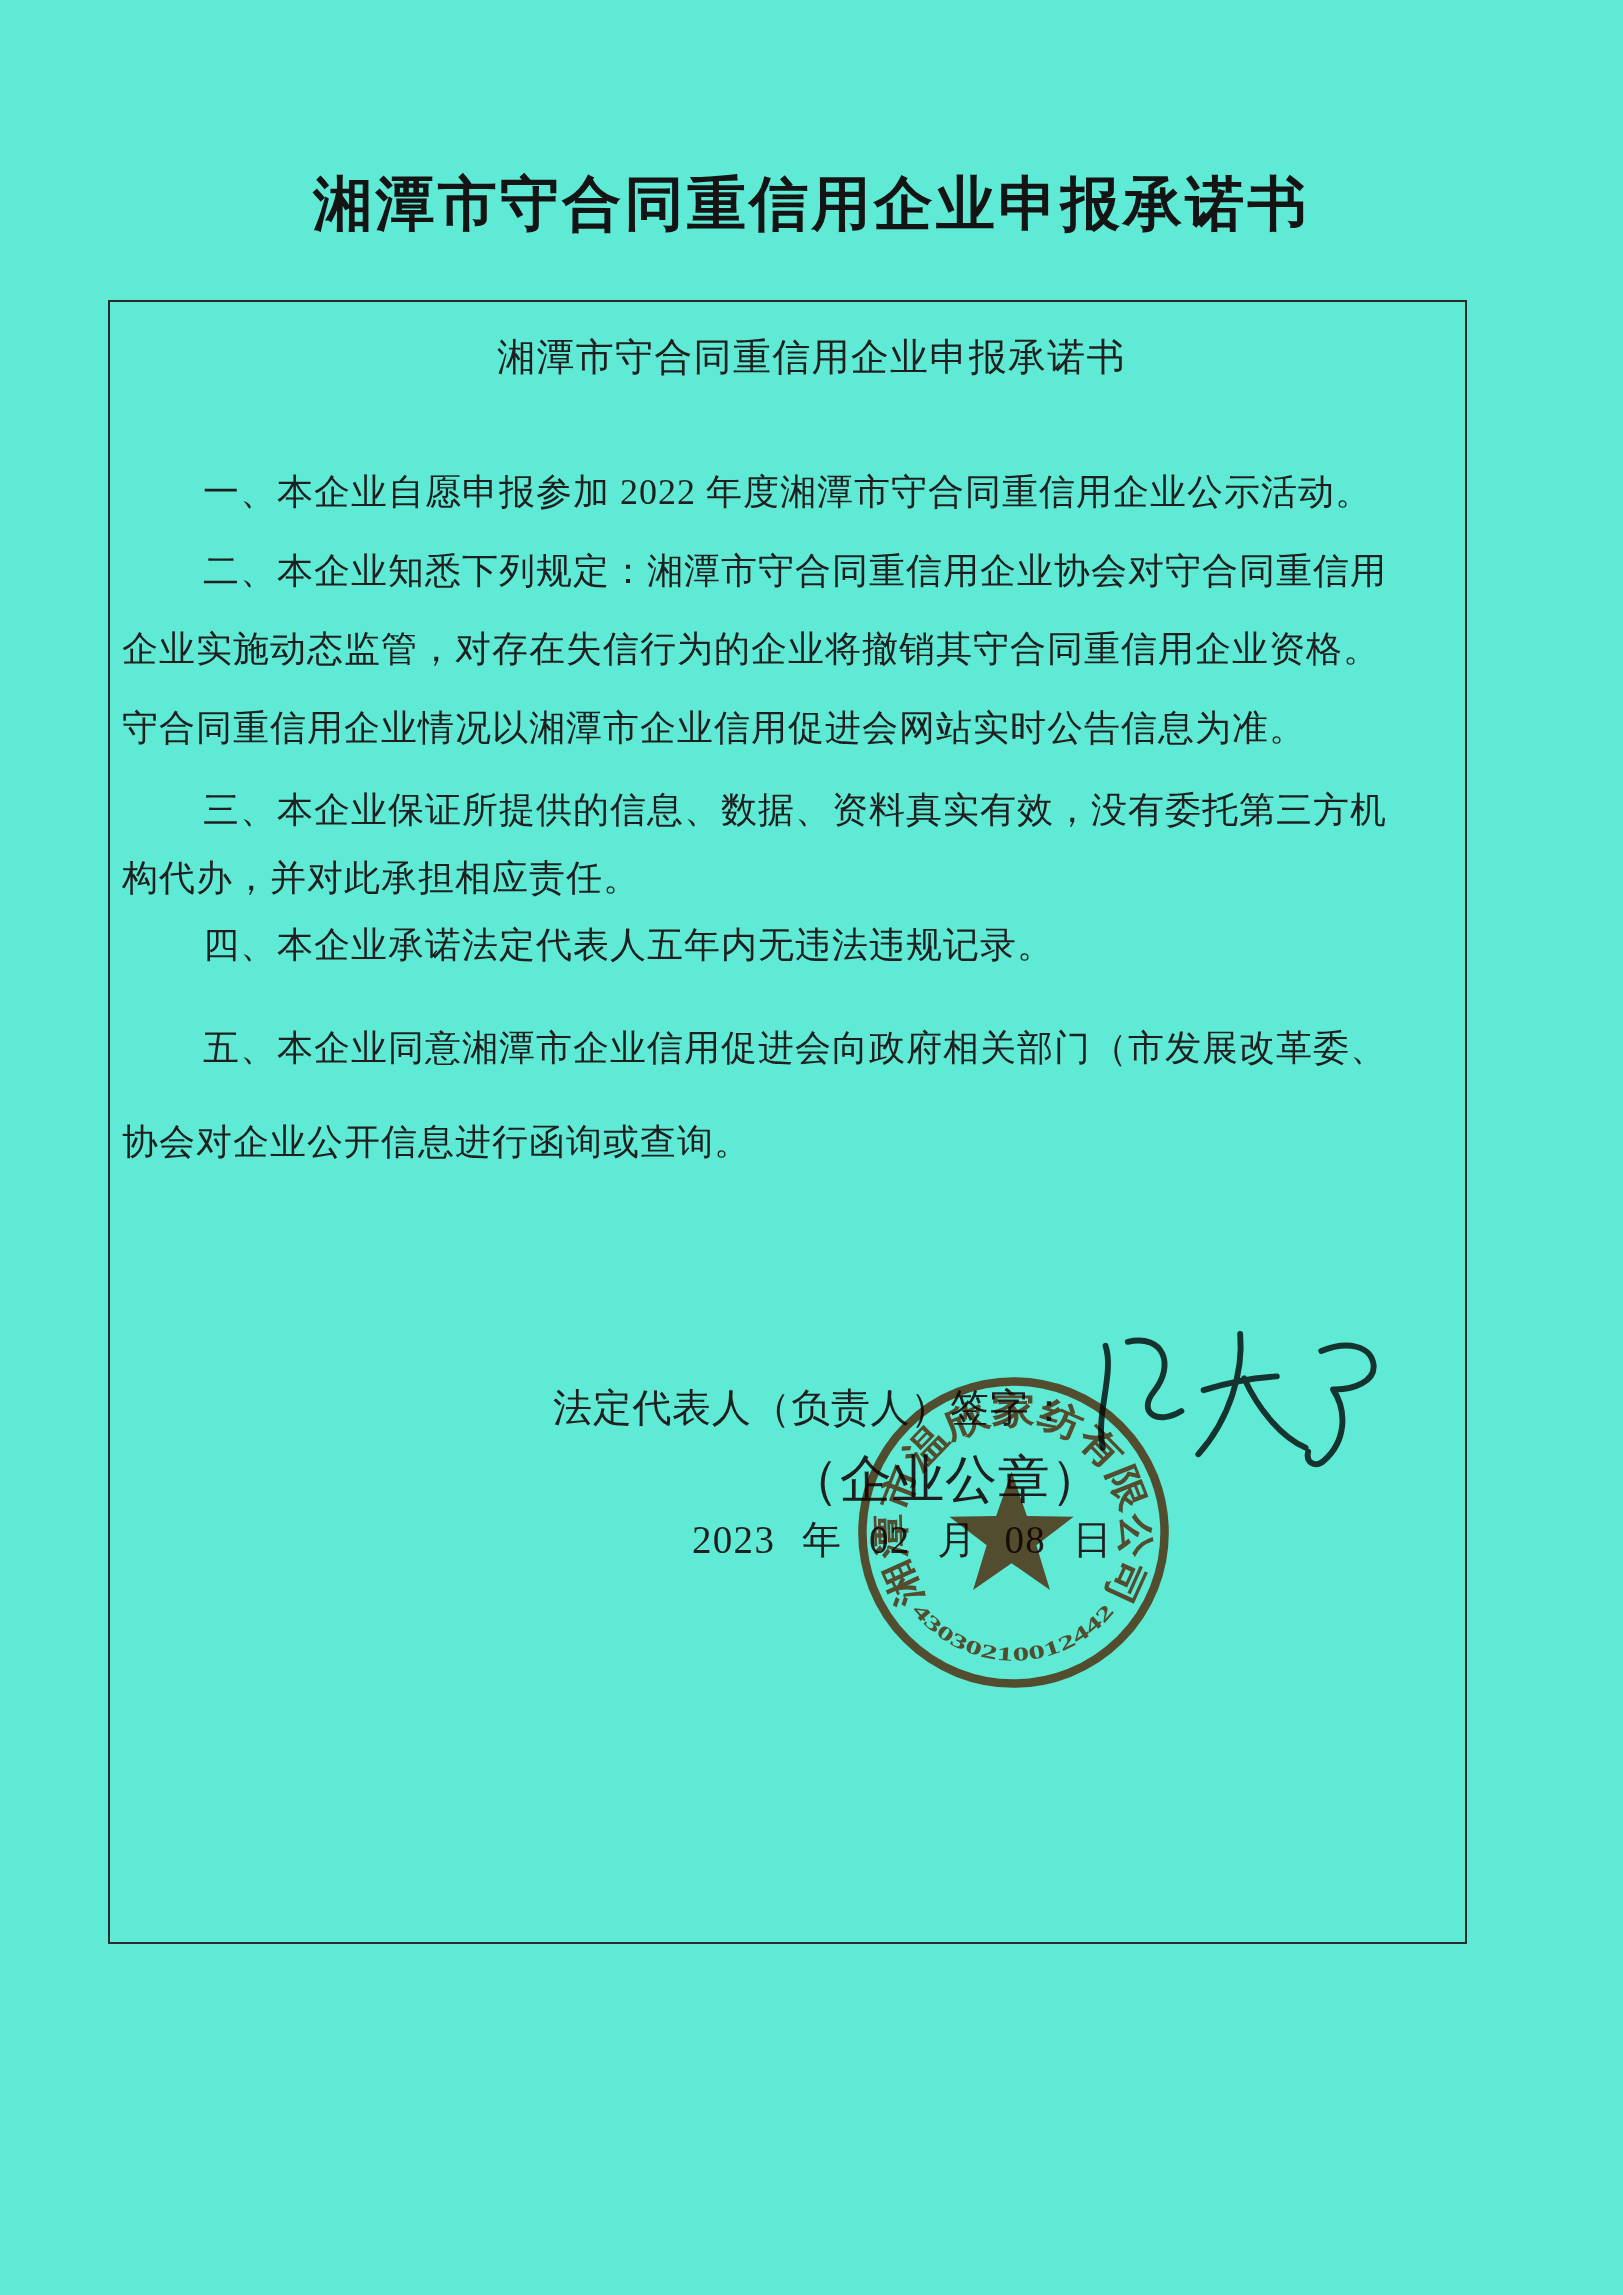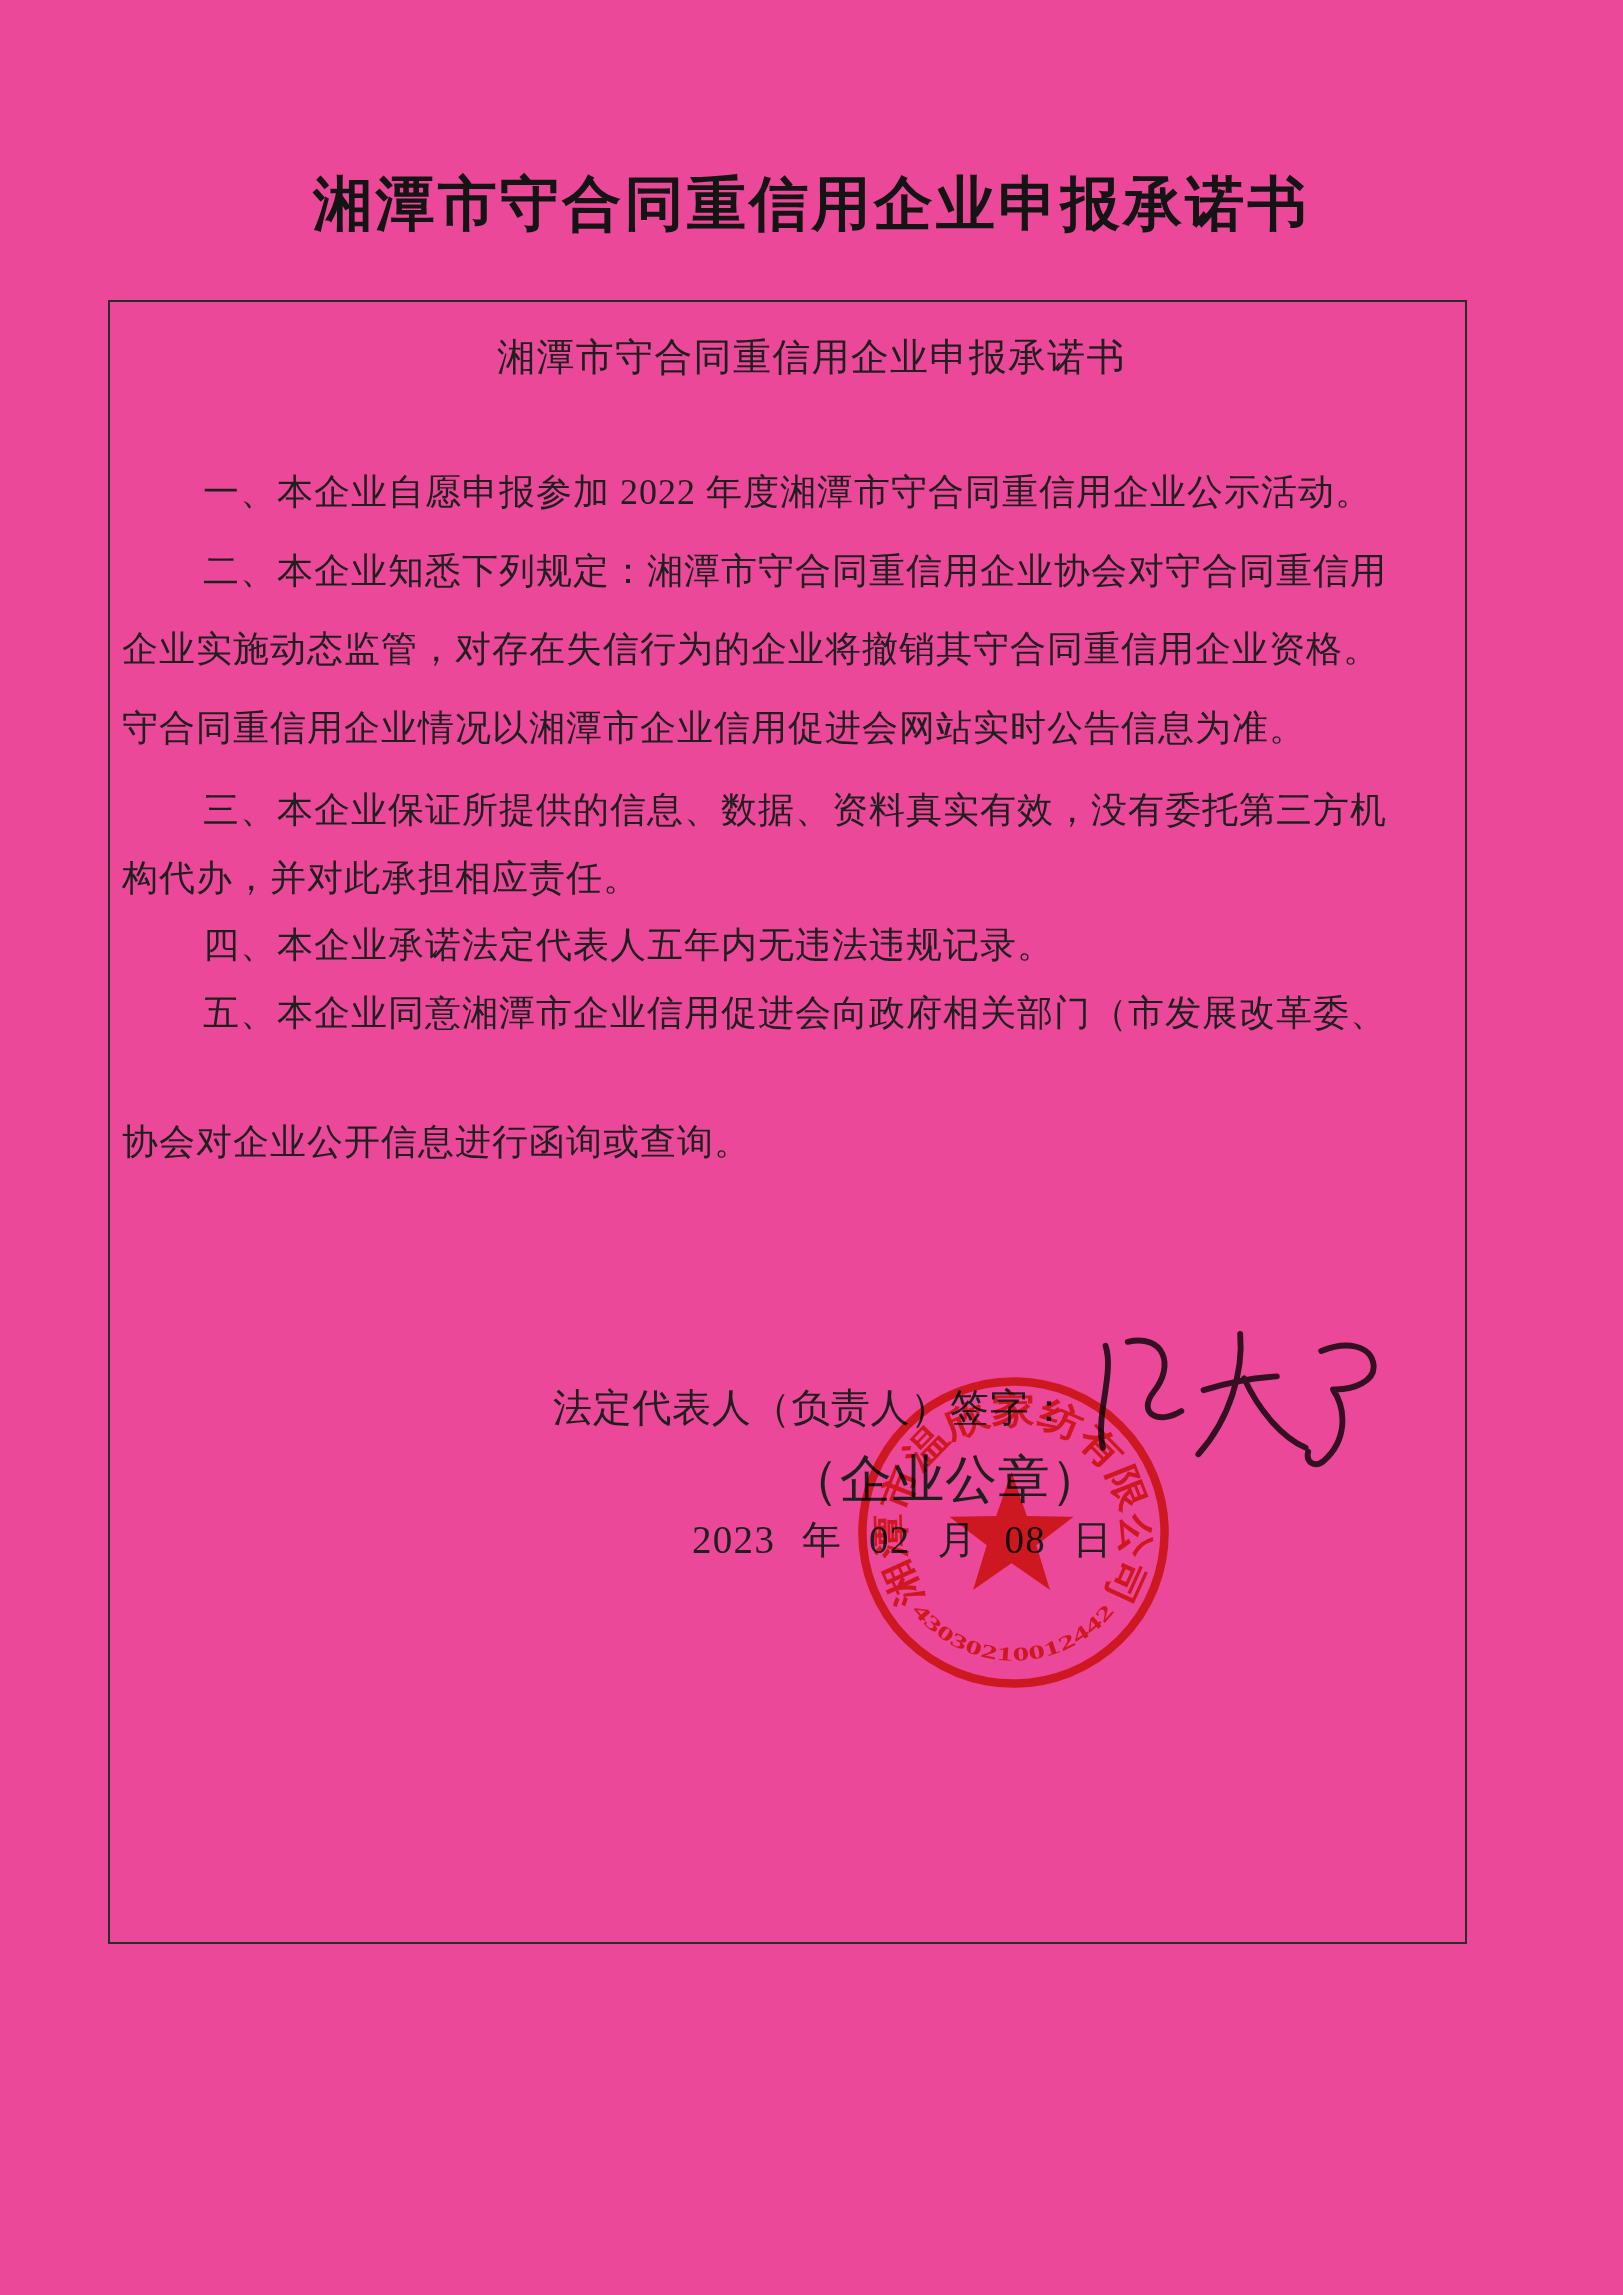--- a/index.html
+++ b/index.html
@@ -1,20 +1,20 @@
 <!DOCTYPE html>
 <html style="font-size:10.5px"><head>
 <meta charset="utf-8">
 <style>
   html,body{margin:0;padding:0;background:#e8e8e6;}
   .page{
     position:relative;
     width:1623px;height:2295px;
     margin:0 auto;
-    background:#ec4899;
+    background:#5eead4;
     font-family:"Liberation Serif","DejaVu Serif",serif;
     color:#1f1f1f;
     overflow:hidden;
   }
   .main-title{
     position:absolute;top:165px;left:0;right:0;
     margin:0;text-align:center;
     font-size:59px;font-weight:bold;letter-spacing:3.3px;
     color:#141414;
   }
@@ -73,21 +73,21 @@
 
   <div class="subtitle">湘潭市守合同重信用企业申报承诺书</div>
 
   <div class="bline ind" style="top:472px">一、本企业自愿申报参加 2022 年度湘潭市守合同重信用企业公示活动。</div>
   <div class="bline ind" style="top:551px">二、本企业知悉下列规定：湘潭市守合同重信用企业协会对守合同重信用</div>
   <div class="bline" style="top:708px">守合同重信用企业情况以湘潭市企业信用促进会网站实时公告信息为准。</div>
   <div class="bline" style="top:629px">企业实施动态监管，对存在失信行为的企业将撤销其守合同重信用企业资格。</div>
   <div class="bline ind" style="top:790px">三、本企业保证所提供的信息、数据、资料真实有效，没有委托第三方机</div>
   <div class="bline" style="top:858px">构代办，并对此承担相应责任。</div>
   <div class="bline ind" style="top:925px">四、本企业承诺法定代表人五年内无违法违规记录。</div>
-  <div class="bline ind" style="top:993px">五、本企业同意湘潭市企业信用促进会向政府相关部门（市发展改革委、</div>
+  <div class="bline ind" style="top:1028px">五、本企业同意湘潭市企业信用促进会向政府相关部门（市发展改革委、</div>
   <div class="bline" style="top:1122px">协会对企业公开信息进行函询或查询。</div>
 
   <div class="sig-label">法定代表人（负责人）签字：</div>
   <div class="seal-note">（企业公章）</div>
   <div class="date-line">2023 年 02 月 08 日</div>
 
   <svg class="handwritten" viewBox="0 0 540 260" aria-label="何大勇">
     <g fill="none" stroke="#232323" stroke-width="9" stroke-linecap="round" stroke-linejoin="round" opacity="0.9">
       <path d="M62,50 C76,92 46,158 58,206"></path>
       <path d="M96,44 C152,32 168,80 136,120 C110,153 142,172 178,150"></path>

